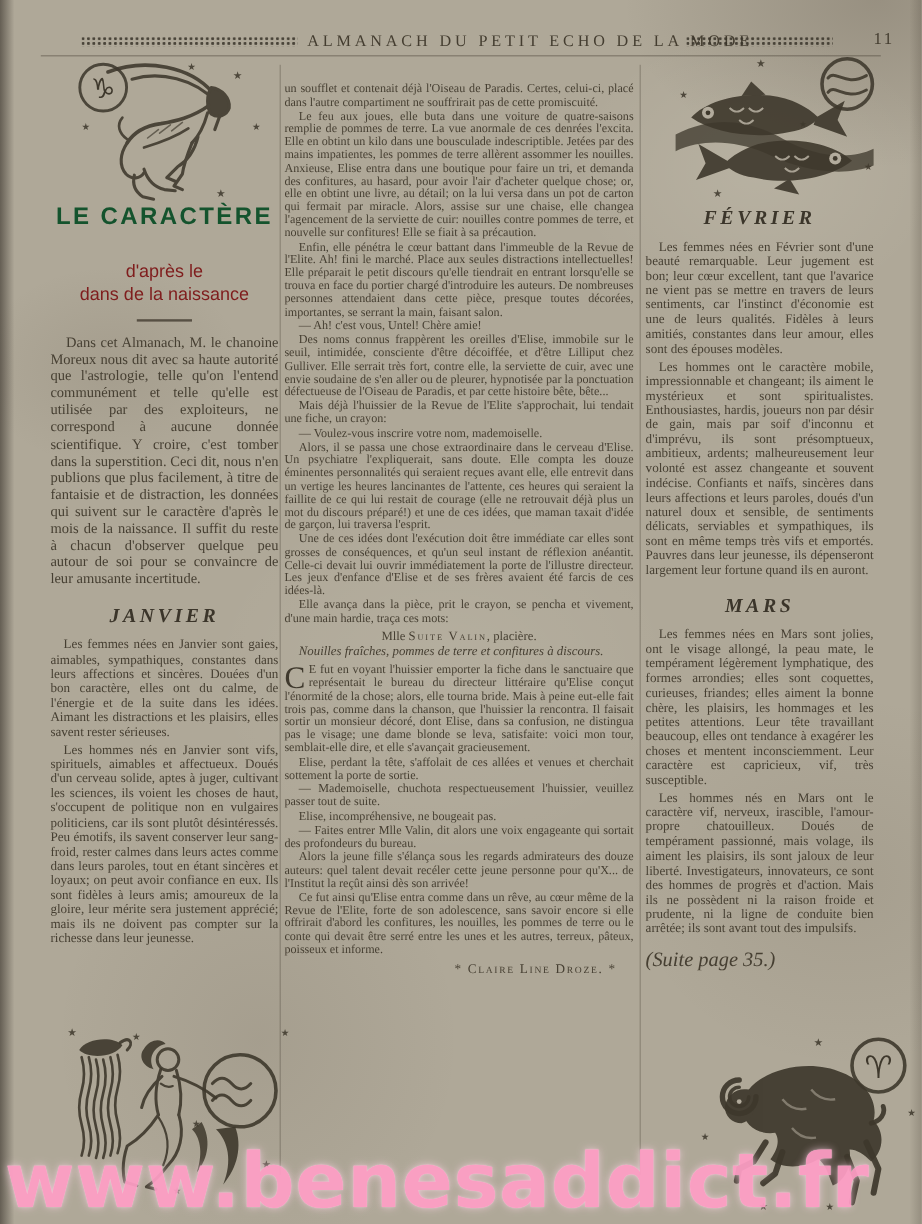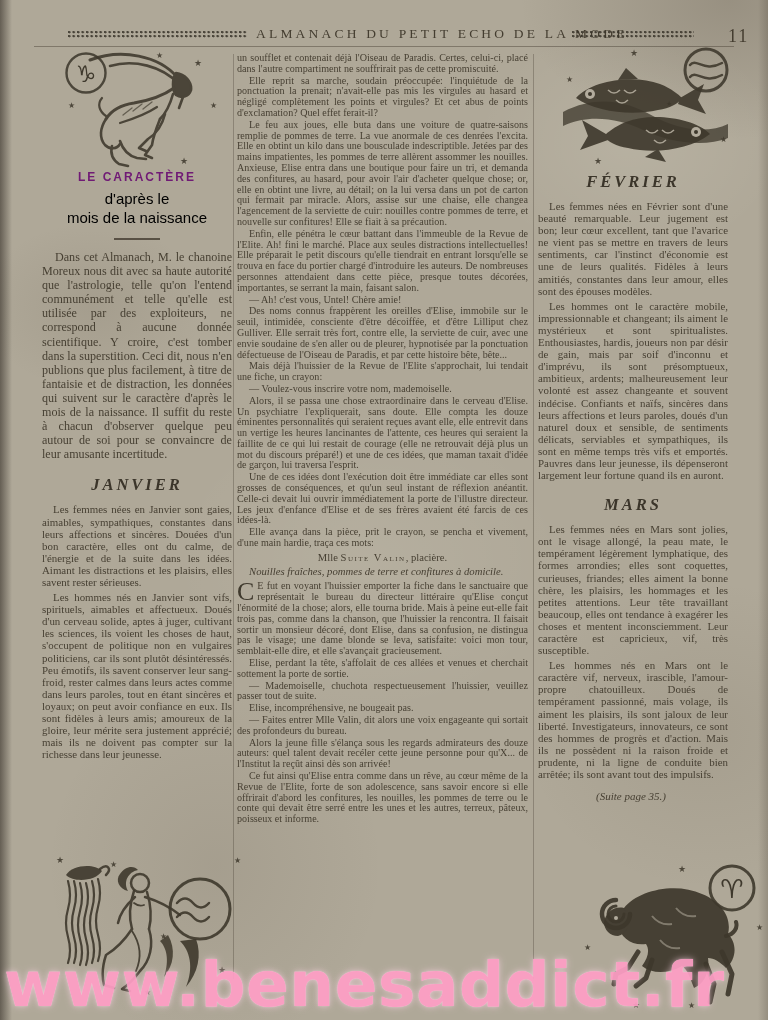--- a/index.html
+++ b/index.html
@@ -16,53 +16,53 @@
       radial-gradient(280px 220px at 48% 55%, rgba(255,255,240,.08), transparent 70%),
       radial-gradient(240px 260px at 28% 85%, rgba(80,70,58,.10), transparent 70%),
       radial-gradient(260px 220px at 92% 72%, rgba(85,75,60,.10), transparent 70%);
   }
   .hdr-title{position:absolute;left:256px;top:26px;font-size:13.5px;letter-spacing:3.2px;color:#443d30;white-space:nowrap;}
   .dotbar{position:absolute;top:31px;height:8px;
     background-image:radial-gradient(circle at 1.2px 1.2px, rgba(55,50,40,.85) 1px, transparent 1.5px);
     background-size:4.5px 4px;}
   .dotbar.l{left:68px;width:180px;}
   .dotbar.r{left:572px;width:122px;}
-  .page-number{position:absolute;left:728px;top:26px;font-size:18px;letter-spacing:2px;color:#443d30;}
+  .page-number{position:absolute;left:728px;top:26px;font-size:14px;letter-spacing:2px;color:#443d30;}
   .header-rule{position:absolute;top:46px;left:34px;width:700px;height:1px;background:rgba(70,62,50,.45);}
   .colrule{position:absolute;top:54px;height:925px;width:1px;background:rgba(75,67,54,.35);}
   .colrule.a{left:233px;} .colrule.b{left:533px;}
 
   .illus{position:absolute;z-index:1;}
   .illus svg{display:block;}
 
   
   .col-left{position:absolute;left:42px;top:170px;width:190px;z-index:2;}
-  .lc-title{font-family:"Liberation Sans",sans-serif;font-weight:bold;font-size:12px;letter-spacing:2px;text-align:center;color:#701a75;margin:0;}
-  .lc-sub{font-family:"Liberation Sans",sans-serif;font-size:15px;line-height:19px;text-align:center;color:#000000;margin-top:5px;}
+  .lc-title{font-family:"Liberation Sans",sans-serif;font-weight:bold;font-size:20px;letter-spacing:2px;text-align:center;color:#14532d;margin:0;}
+  .lc-sub{font-family:"Liberation Sans",sans-serif;font-size:15px;line-height:19px;text-align:center;color:#7f1d1d;margin-top:24px;}
   .lc-div{width:46px;height:2px;background:rgba(66,59,47,.8);margin:11px auto 10px;}
   .lc-intro{font-size:12.1px;line-height:14.1px;text-align:justify;margin:0;text-indent:13px;}
   .month-heading{font-style:italic;font-weight:bold;font-size:16.5px;letter-spacing:3px;text-align:center;color:#3b352a;margin:14px 0 8px;}
   .month-heading.first{margin-top:0;}
   .small-body{font-size:10.9px;line-height:12.1px;text-align:justify;margin:0 0 3px;text-indent:11px;}
 
   
-  .col-mid{position:absolute;left:237px;top:53px;width:291px;font-size:10.1px;line-height:10.8px;text-align:justify;z-index:2;}
+  .col-mid{position:absolute;left:237px;top:70px;width:291px;font-size:10.1px;line-height:10.8px;text-align:justify;z-index:2;}
   .col-mid p{margin:0 0 1px;}
   .mp{text-indent:12px;}
   .noindent{text-indent:0;}
   .name-line{text-align:center;margin:4px 0 2px !important;font-size:10.6px;}
   .sc{font-variant:small-caps;letter-spacing:1.5px;}
   .it{}
   .ad-line{font-style:italic;text-indent:12px;margin:1px 0 5px !important;font-size:10.7px;}
   .dropcap{float:left;font-size:26px;line-height:21px;padding:0 3px 0 0;color:#3f392d;}
   .signature{text-align:right;font-variant:small-caps;letter-spacing:1.4px;font-size:11px;margin-top:5px !important;padding-right:14px;}
 
   
   .col-right{position:absolute;left:538px;top:172px;width:190px;z-index:2;}
-  .suite{font-style:italic;text-align:center;font-size:11px;margin:10px 4px 0 0;}
+  .suite{font-style:italic;text-align:left;font-size:17px;margin:10px 4px 0 0;}
 
   .watermark{
     position:absolute;left:4px;top:948px;z-index:10;white-space:nowrap;
     font-family:"DejaVu Sans",sans-serif;font-weight:bold;font-size:63px;letter-spacing:0.5px;
     color:#ff9fc6;opacity:.93;
     text-shadow:0 0 1px #ffc9e0, 0 0 7px rgba(255,214,232,.75);
     text-align:right;
   }
   .ink{stroke:#3e382c;fill:none;stroke-linecap:round;stroke-linejoin:round;}
   text.badge{font-family:"DejaVu Sans",sans-serif;fill:#3e382c;}
@@ -213,50 +213,50 @@
     <text class="st" x="60" y="152" font-size="9">★</text>
     <text class="st" x="116" y="152" font-size="8">★</text>
   </g>
 </svg>
 </div>
 
 <section class="col-left">
   <h1 class="lc-title">LE CARACTÈRE</h1>
   <div class="lc-sub">
     <div>d'après le</div>
-    <div>mois de la naissance</div>
+    <div>dans de la naissance</div>
   </div>
   <div class="lc-div"></div>
   <p class="lc-intro">Dans cet Almanach, M. le chanoine Moreux nous dit avec sa haute autorité que l'astrologie, telle qu'on l'entend communément et telle qu'elle est utilisée par des exploiteurs, ne correspond à aucune donnée scientifique. Y croire, c'est tomber dans la superstition. Ceci dit, nous n'en publions que plus facilement, à titre de fantaisie et de distraction, les données qui suivent sur le caractère d'après le mois de la naissance. Il suffit du reste à chacun d'observer quelque peu autour de soi pour se convaincre de leur amusante incertitude.</p>
   <h2 class="month-heading">JANVIER</h2>
   <p class="small-body">Les femmes nées en Janvier sont gaies, aimables, sympathiques, constantes dans leurs affections et sincères. Douées d'un bon caractère, elles ont du calme, de l'énergie et de la suite dans les idées. Aimant les distractions et les plaisirs, elles savent rester sérieuses.</p>
   <p class="small-body">Les hommes nés en Janvier sont vifs, spirituels, aimables et affectueux. Doués d'un cerveau solide, aptes à juger, cultivant les sciences, ils voient les choses de haut, s'occupent de politique non en vulgaires politiciens, car ils sont plutôt désintéressés. Peu émotifs, ils savent conserver leur sang-froid, rester calmes dans leurs actes comme dans leurs paroles, tout en étant sincères et loyaux; on peut avoir confiance en eux. Ils sont fidèles à leurs amis; amoureux de la gloire, leur mérite sera justement apprécié; mais ils ne doivent pas compter sur la richesse dans leur jeunesse.</p>
 </section>
 
 <section class="col-mid">
   <p class="mp noindent">un soufflet et contenait déjà l'Oiseau de Paradis. Certes, celui-ci, placé dans l'autre compartiment ne souffrirait pas de cette promiscuité.</p>
-  <p class="mp">Elle reprit sa marche, soudain préoccupée: l'inquiétude de la ponctuation la prenait; n'avait-elle pas mis les virgules au hasard et négligé complètement les points et virgules? Et cet abus de points d'exclamation? Quel effet ferait-il?</p>
   <p class="mp">Le feu aux joues, elle buta dans une voiture de quatre-saisons remplie de pommes de terre. La vue anormale de ces denrées l'excita. Elle en obtint un kilo dans une bousculade indescriptible. Jetées par des mains impatientes, les pommes de terre allèrent assommer les nouilles. Anxieuse, Elise entra dans une boutique pour faire un tri, et demanda des confitures, au hasard, pour avoir l'air d'acheter quelque chose; or, elle en obtint une livre, au détail; on la lui versa dans un pot de carton qui fermait par miracle. Alors, assise sur une chaise, elle changea l'agencement de la serviette de cuir: nouilles contre pommes de terre, et nouvelle sur confitures! Elle se fiait à sa précaution.</p>
   <p class="mp">Enfin, elle pénétra le cœur battant dans l'immeuble de la Revue de l'Elite. Ah! fini le marché. Place aux seules distractions intellectuelles! Elle préparait le petit discours qu'elle tiendrait en entrant lorsqu'elle se trouva en face du portier chargé d'introduire les auteurs. De nombreuses personnes attendaient dans cette pièce, presque toutes décorées, importantes, se serrant la main, faisant salon.</p>
   <p class="mp">— Ah! c'est vous, Untel! Chère amie!</p>
   <p class="mp">Des noms connus frappèrent les oreilles d'Elise, immobile sur le seuil, intimidée, consciente d'être décoiffée, et d'être Lilliput chez Gulliver. Elle serrait très fort, contre elle, la serviette de cuir, avec une envie soudaine de s'en aller ou de pleurer, hypnotisée par la ponctuation défectueuse de l'Oiseau de Paradis, et par cette histoire bête, bête...</p>
   <p class="mp">Mais déjà l'huissier de la Revue de l'Elite s'approchait, lui tendait une fiche, un crayon:</p>
   <p class="mp">— Voulez-vous inscrire votre nom, mademoiselle.</p>
   <p class="mp">Alors, il se passa une chose extraordinaire dans le cerveau d'Elise. Un psychiatre l'expliquerait, sans doute. Elle compta les douze éminentes personnalités qui seraient reçues avant elle, elle entrevit dans un vertige les heures lancinantes de l'attente, ces heures qui seraient la faillite de ce qui lui restait de courage (elle ne retrouvait déjà plus un mot du discours préparé!) et une de ces idées, que maman taxait d'idée de garçon, lui traversa l'esprit.</p>
   <p class="mp">Une de ces idées dont l'exécution doit être immédiate car elles sont grosses de conséquences, et qu'un seul instant de réflexion anéantit. Celle-ci devait lui ouvrir immédiatement la porte de l'illustre directeur. Les jeux d'enfance d'Elise et de ses frères avaient été farcis de ces idées-là.</p>
   <p class="mp">Elle avança dans la pièce, prit le crayon, se pencha et vivement, d'une main hardie, traça ces mots:</p>
   <p class="name-line"><span>Mlle </span><span class="sc">Suite Valin</span><span class="it">, placière.</span></p>
-  <p class="ad-line">Nouilles fraîches, pommes de terre et confitures à domicile.</p>
+  <p class="ad-line">Nouilles fraîches, pommes de terre et confitures à discours.</p>
   <p class="mp noindent"><span class="dropcap">C</span><span>E fut en voyant l'huissier emporter la fiche dans le sanctuaire que représentait le bureau du directeur littéraire qu'Elise conçut l'énormité de la chose; alors, elle tourna bride. Mais à peine eut-elle fait trois pas, comme dans la chanson, que l'huissier la rencontra. Il faisait sortir un monsieur décoré, dont Elise, dans sa confusion, ne distingua pas le visage; une dame blonde se leva, satisfaite: voici mon tour, semblait-elle dire, et elle s'avançait gracieusement.</span></p>
   <p class="mp">Elise, perdant la tête, s'affolait de ces allées et venues et cherchait sottement la porte de sortie.</p>
   <p class="mp">— Mademoiselle, chuchota respectueusement l'huissier, veuillez passer tout de suite.</p>
   <p class="mp">Elise, incompréhensive, ne bougeait pas.</p>
   <p class="mp">— Faites entrer Mlle Valin, dit alors une voix engageante qui sortait des profondeurs du bureau.</p>
   <p class="mp">Alors la jeune fille s'élança sous les regards admirateurs des douze auteurs: quel talent devait recéler cette jeune personne pour qu'X... de l'Institut la reçût ainsi dès son arrivée!</p>
   <p class="mp">Ce fut ainsi qu'Elise entra comme dans un rêve, au cœur même de la Revue de l'Elite, forte de son adolescence, sans savoir encore si elle offrirait d'abord les confitures, les nouilles, les pommes de terre ou le conte qui devait être serré entre les unes et les autres, terreux, pâteux, poisseux et informe.</p>
+  <p class="signature">* Claire Line Droze. *</p>
 </section>
 
 <section class="col-right">
   <h2 class="month-heading first">FÉVRIER</h2>
   <p class="small-body">Les femmes nées en Février sont d'une beauté remarquable. Leur jugement est bon; leur cœur excellent, tant que l'avarice ne vient pas se mettre en travers de leurs sentiments, car l'instinct d'économie est une de leurs qualités. Fidèles à leurs amitiés, constantes dans leur amour, elles sont des épouses modèles.</p>
   <p class="small-body">Les hommes ont le caractère mobile, impressionnable et changeant; ils aiment le mystérieux et sont spiritualistes. Enthousiastes, hardis, joueurs non par désir de gain, mais par soif d'inconnu et d'imprévu, ils sont présomptueux, ambitieux, ardents; malheureusement leur volonté est assez changeante et souvent indécise. Confiants et naïfs, sincères dans leurs affections et leurs paroles, doués d'un naturel doux et sensible, de sentiments délicats, serviables et sympathiques, ils sont en même temps très vifs et emportés. Pauvres dans leur jeunesse, ils dépenseront largement leur fortune quand ils en auront.</p>
   <h2 class="month-heading">MARS</h2>
   <p class="small-body">Les femmes nées en Mars sont jolies, ont le visage allongé, la peau mate, le tempérament légèrement lymphatique, des formes arrondies; elles sont coquettes, curieuses, friandes; elles aiment la bonne chère, les plaisirs, les hommages et les petites attentions. Leur tête travaillant beaucoup, elles ont tendance à exagérer les choses et mentent inconsciemment. Leur caractère est capricieux, vif, très susceptible.</p>
   <p class="small-body">Les hommes nés en Mars ont le caractère vif, nerveux, irascible, l'amour-propre chatouilleux. Doués de tempérament passionné, mais volage, ils aiment les plaisirs, ils sont jaloux de leur liberté. Investigateurs, innovateurs, ce sont des hommes de progrès et d'action. Mais ils ne possèdent ni la raison froide et prudente, ni la ligne de conduite bien arrêtée; ils sont avant tout des impulsifs.</p>
   <p class="suite">(Suite page 35.)</p>

